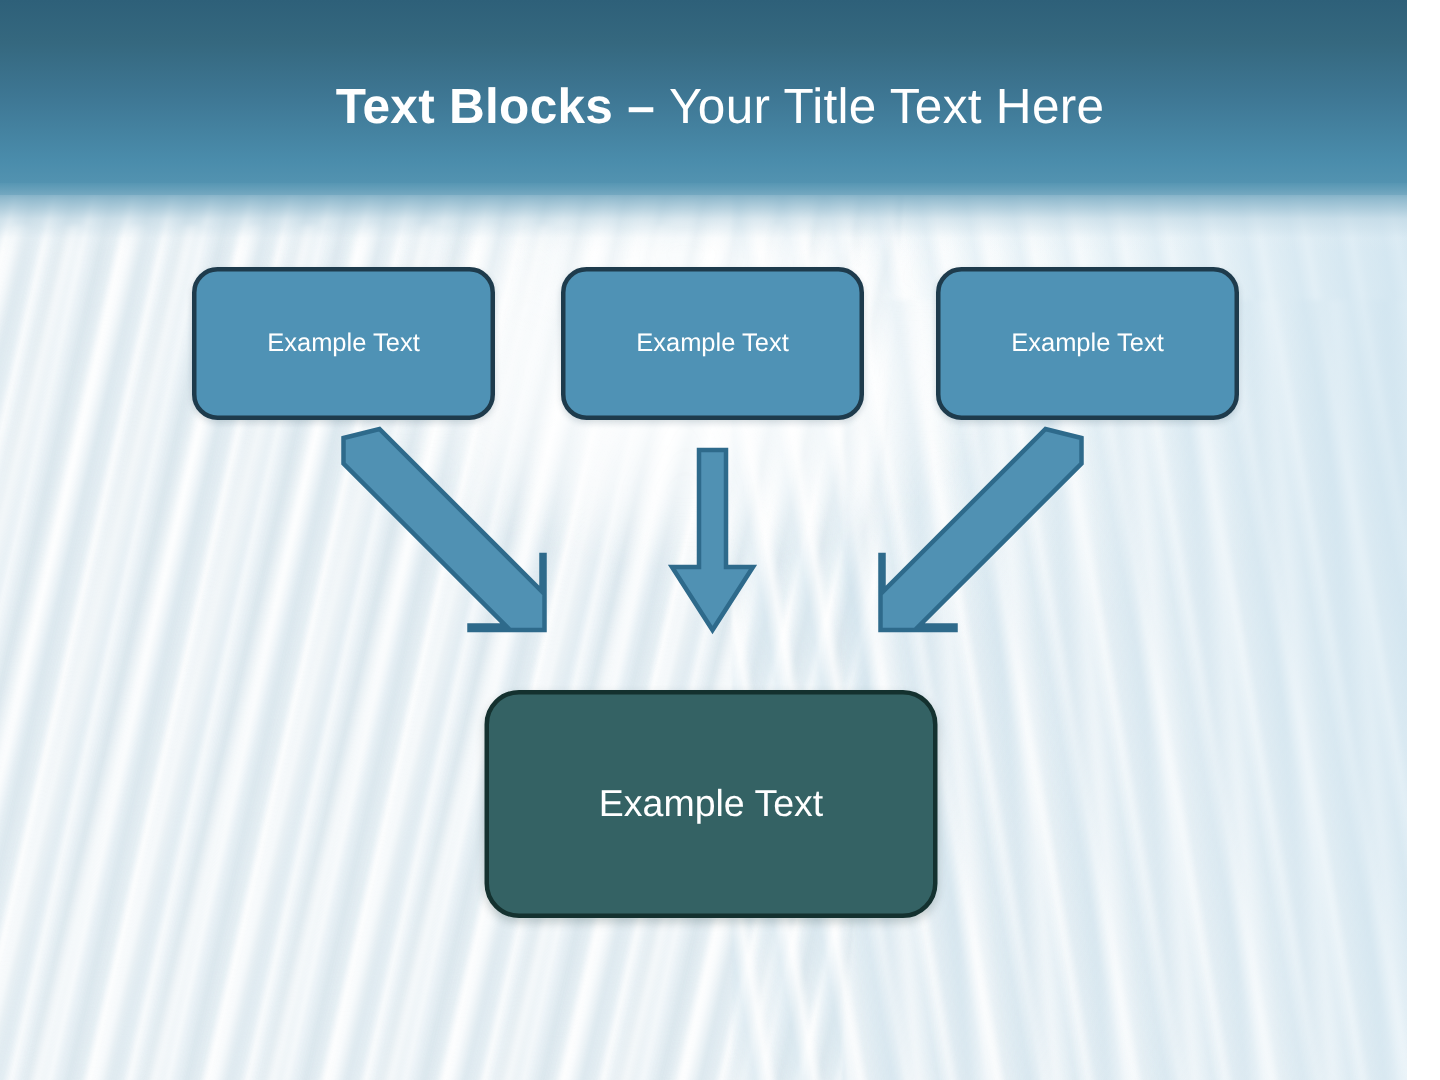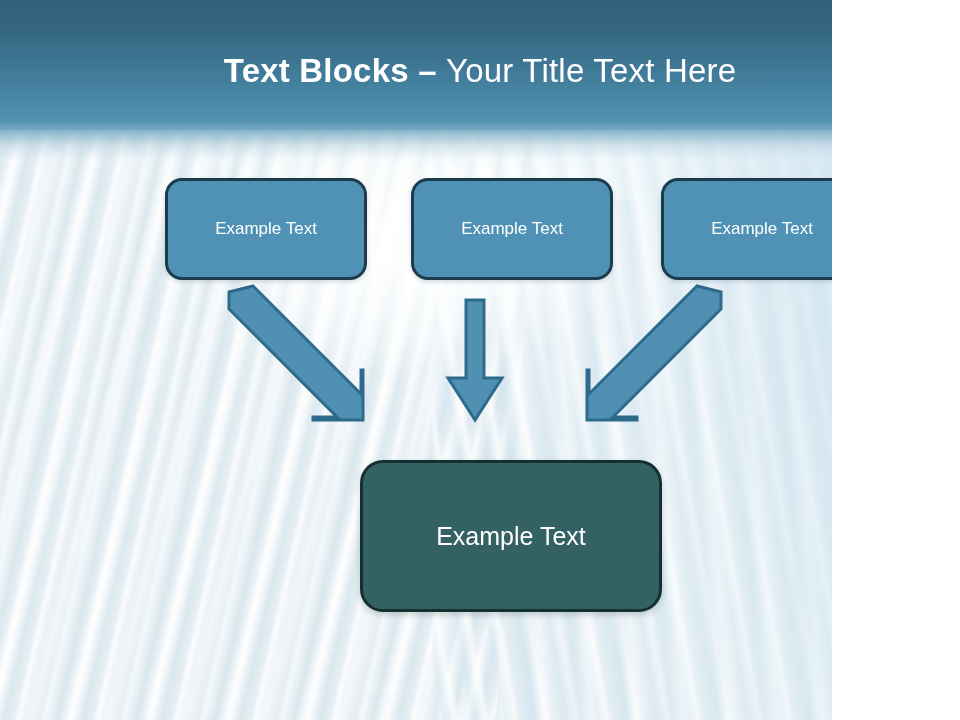--- a/index.html
+++ b/index.html
@@ -2,21 +2,21 @@
 <html><head>
 <meta charset="utf-8">
 <style>
   html, body {
     margin: 0;
     padding: 0;
     background: #ffffff;
   }
   #slide {
     position: relative;
-    width: 832px;
+    width: 938px;
     height: 720px;
     overflow: hidden;
     font-family: "Liberation Sans", sans-serif;
     background: #ec4899;
   }
 
   
   .bg-base {
     position: absolute;
     inset: 0;
@@ -155,21 +155,20 @@
   
   .node {
     position: absolute;
     box-sizing: border-box;
     display: flex;
     align-items: center;
     justify-content: center;
     color: #ffffff;
     text-align: center;
     border-radius: 17px;
-    margin-left: 37px;
   }
   .node-top {
     width: 202px;
     height: 102px;
     top: 178px;
     background: #4f92b5;
     border: 3px solid #1e3b4c;
     font-size: 17px;
     box-shadow: 0 2px 4px rgba(40,70,90,0.18);
   }

